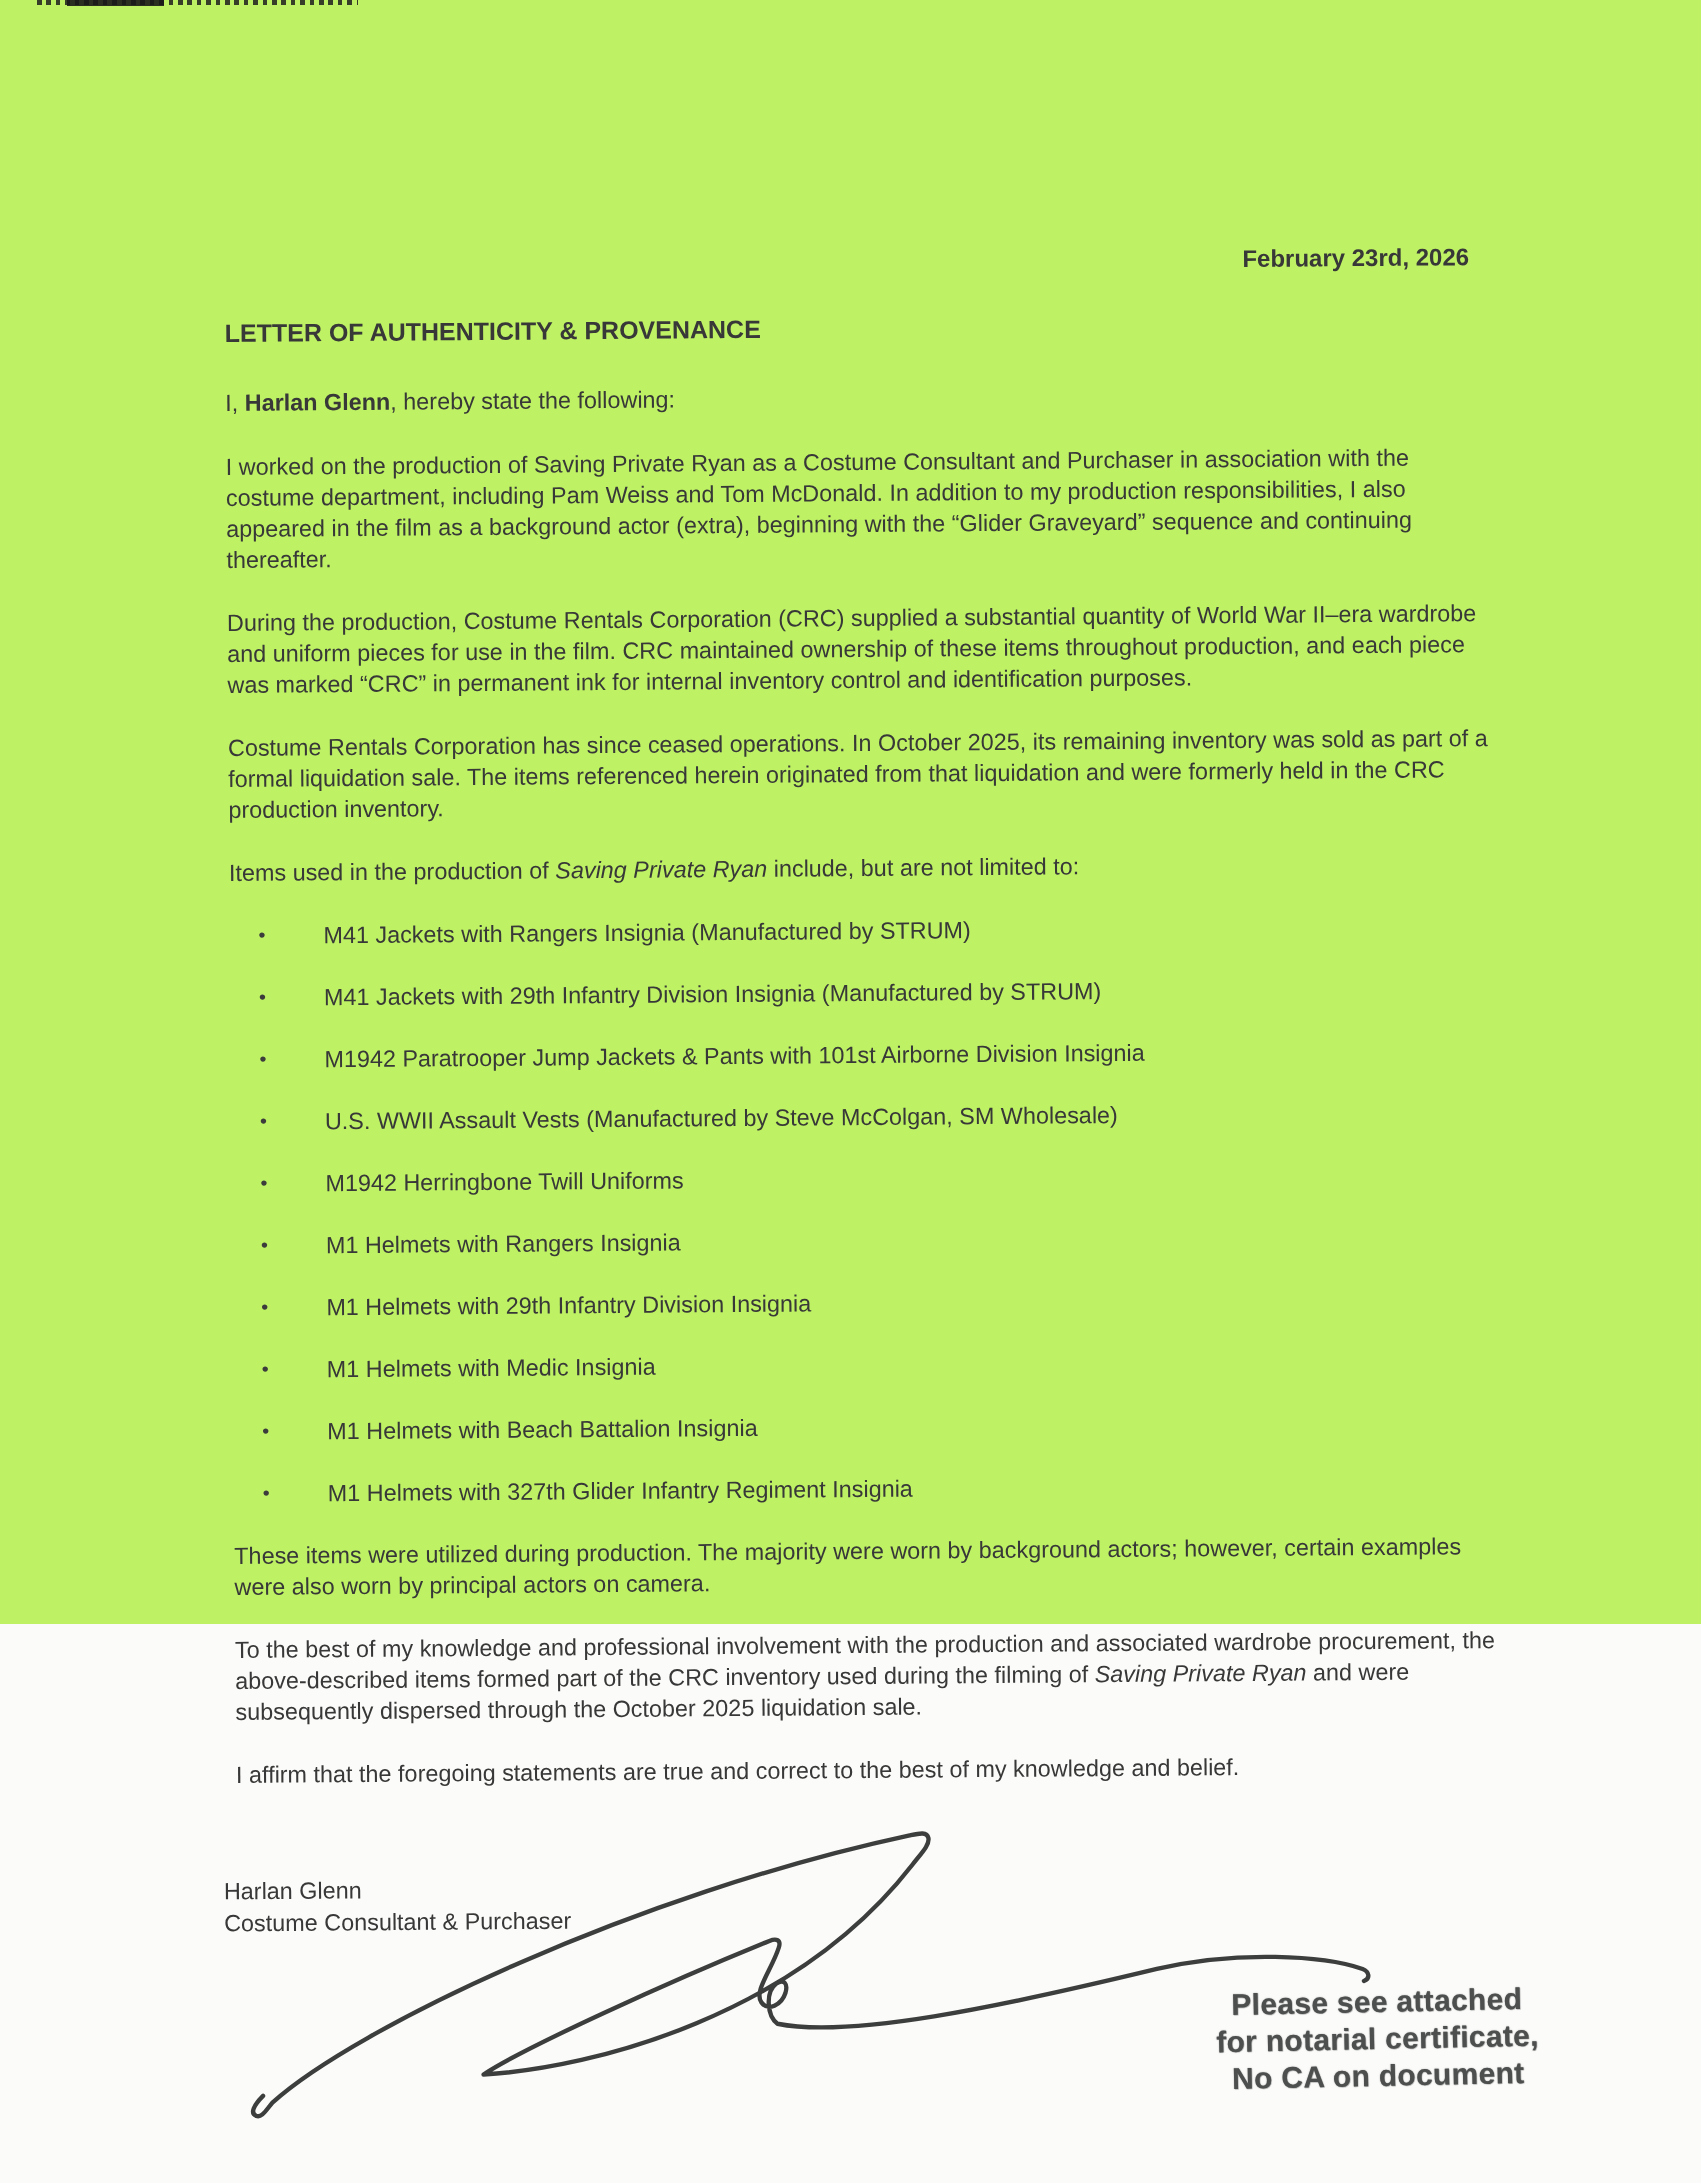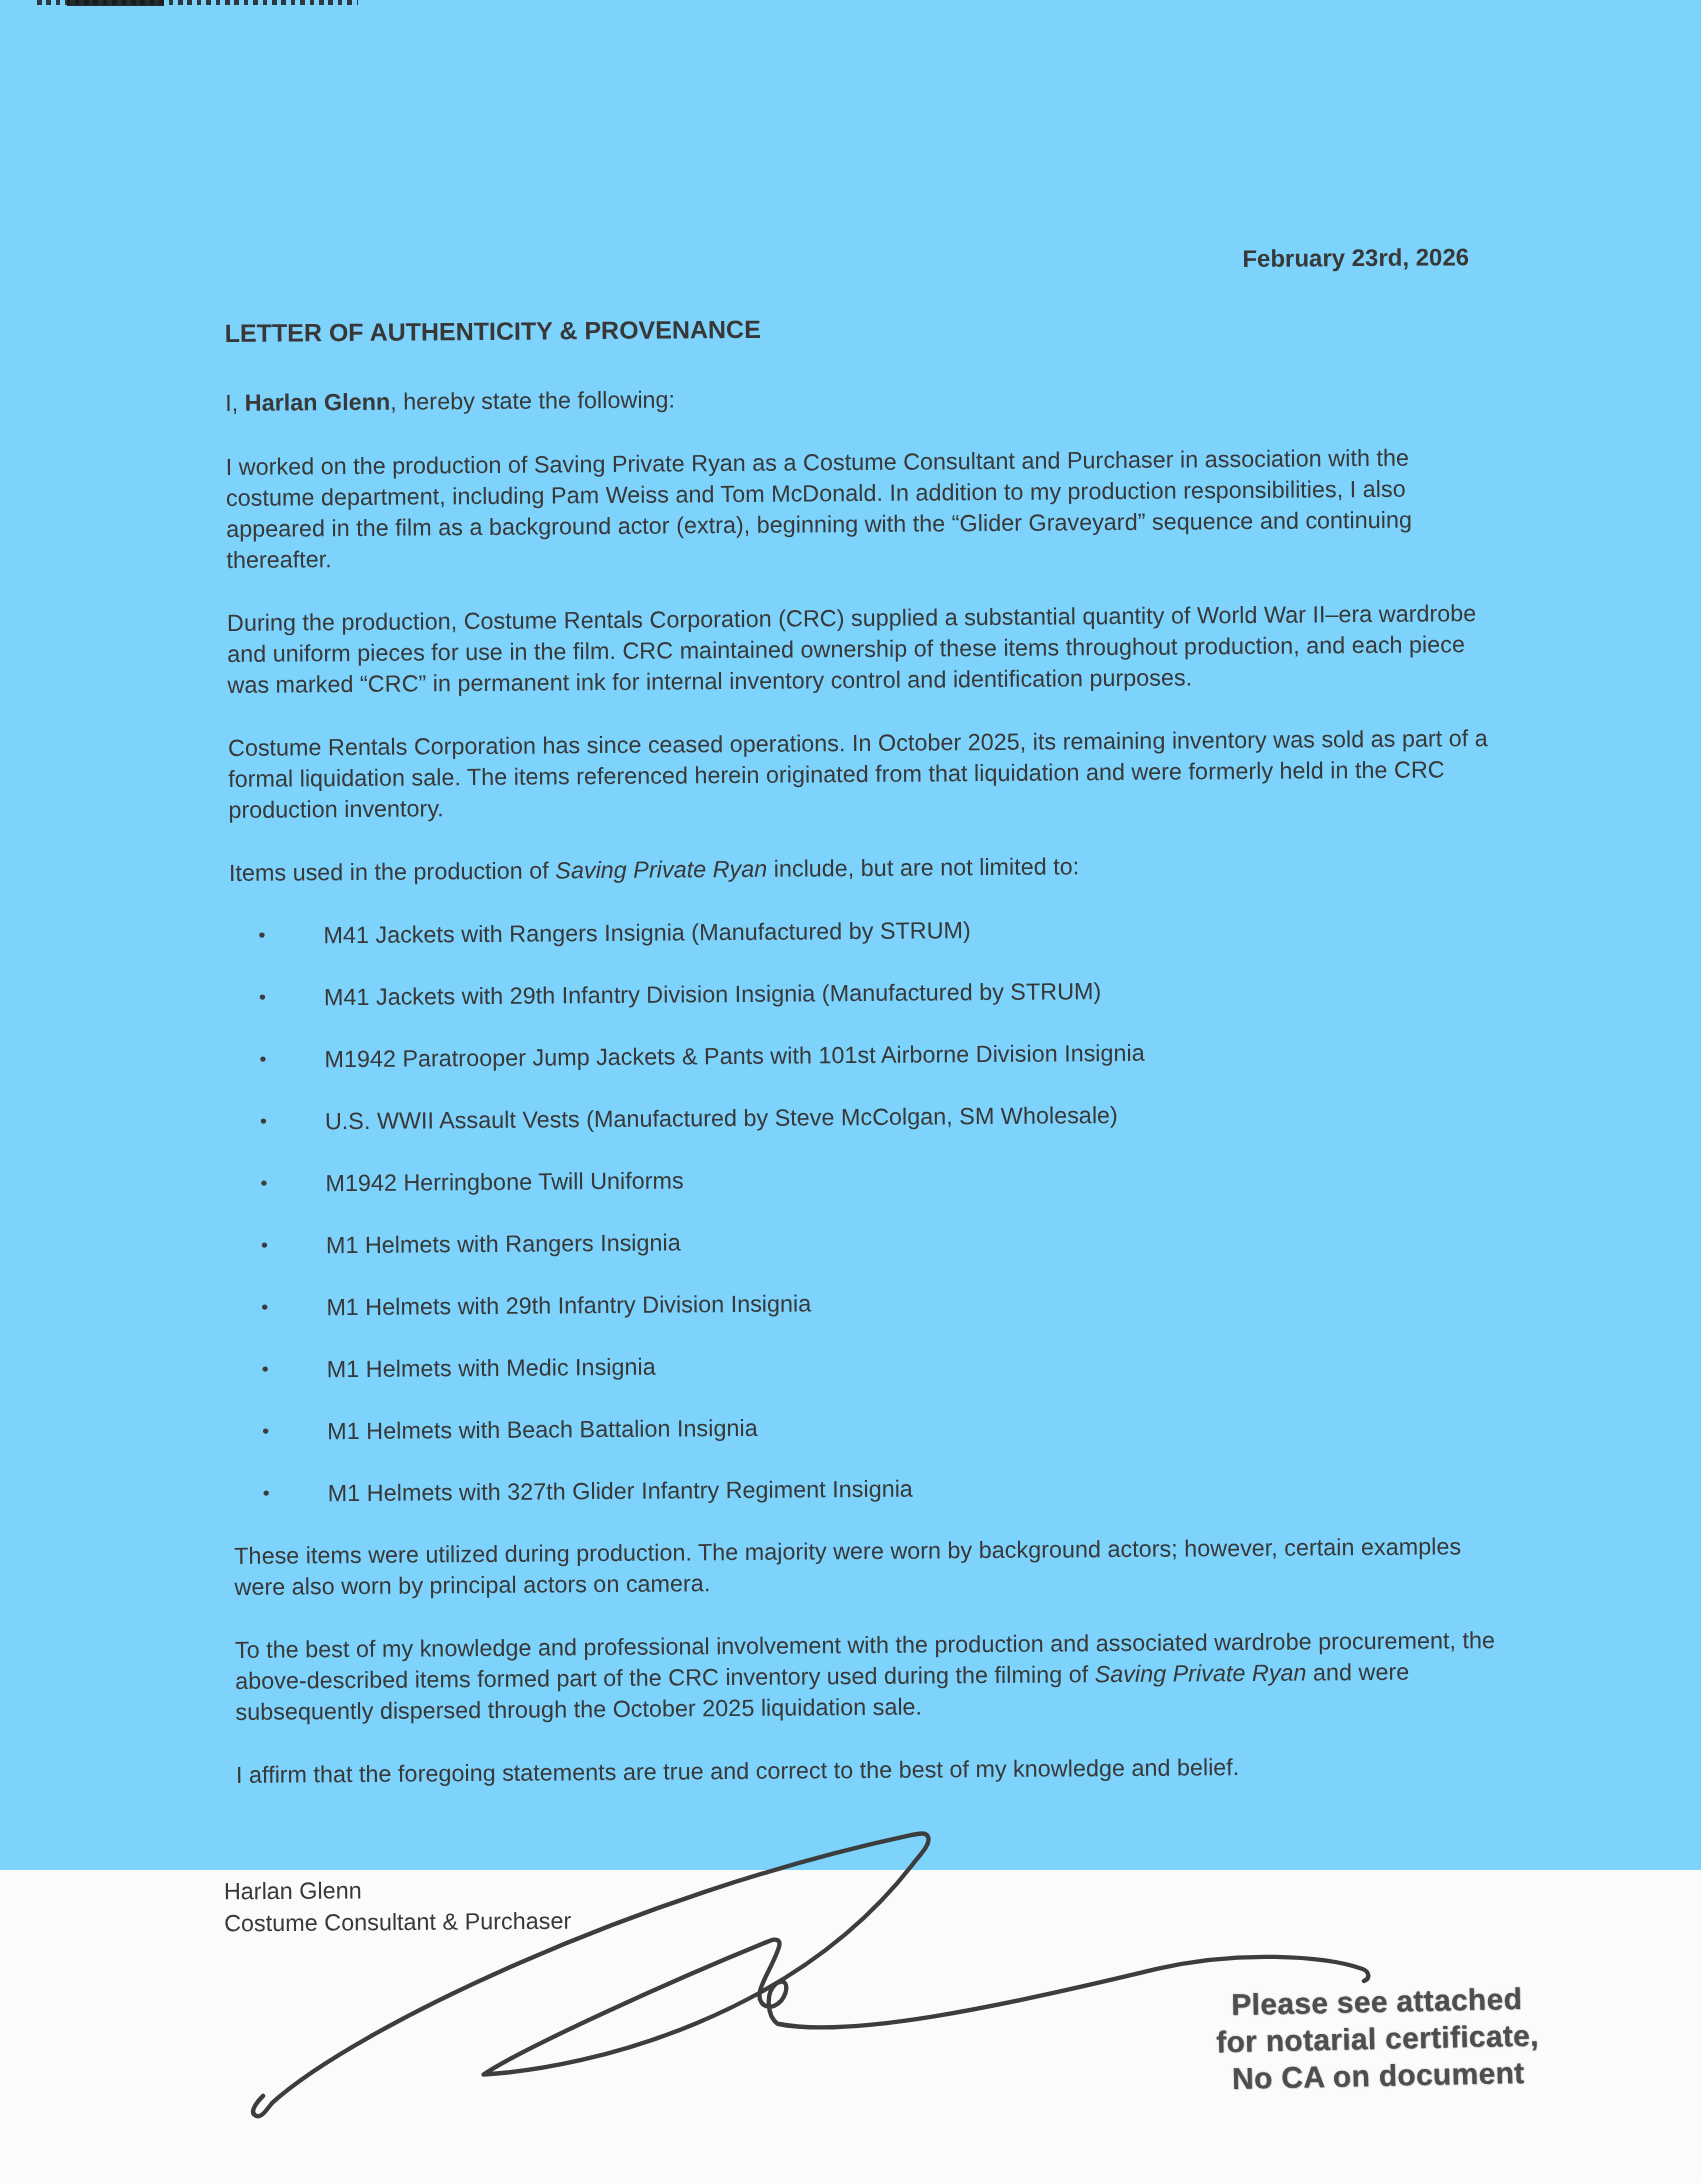--- a/index.html
+++ b/index.html
@@ -9,22 +9,22 @@
   body {
     width: 1702px;
     height: 2183px;
     background: #fbfbf9;
     font-family: "Liberation Sans", sans-serif;
     overflow: hidden;
   }
   .page {
     position: relative;
     width: 1702px;
-    height: 1870px;
-    background: #7dd3fc;
+    height: 1624px;
+    background: #bef264;
   }
   
   .scan-edge {
     position: absolute;
     left: 37px;
     top: 0;
     width: 321px;
     height: 4.7px;
     background: repeating-linear-gradient(90deg, #1e1e1e 0 4.7px, rgba(30,30,30,0) 4.7px 9.4px);
     opacity: .85;

